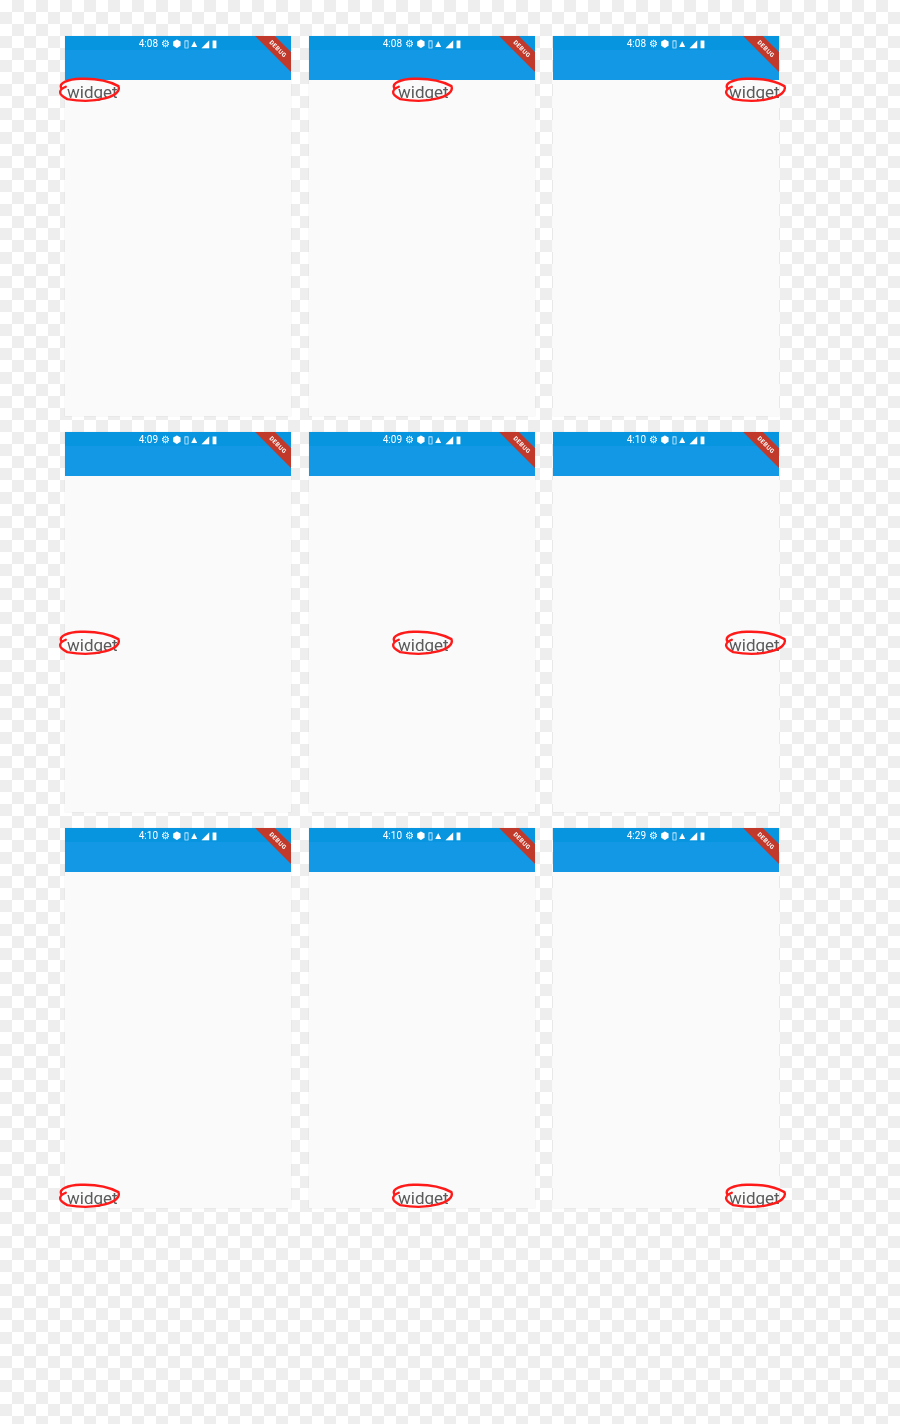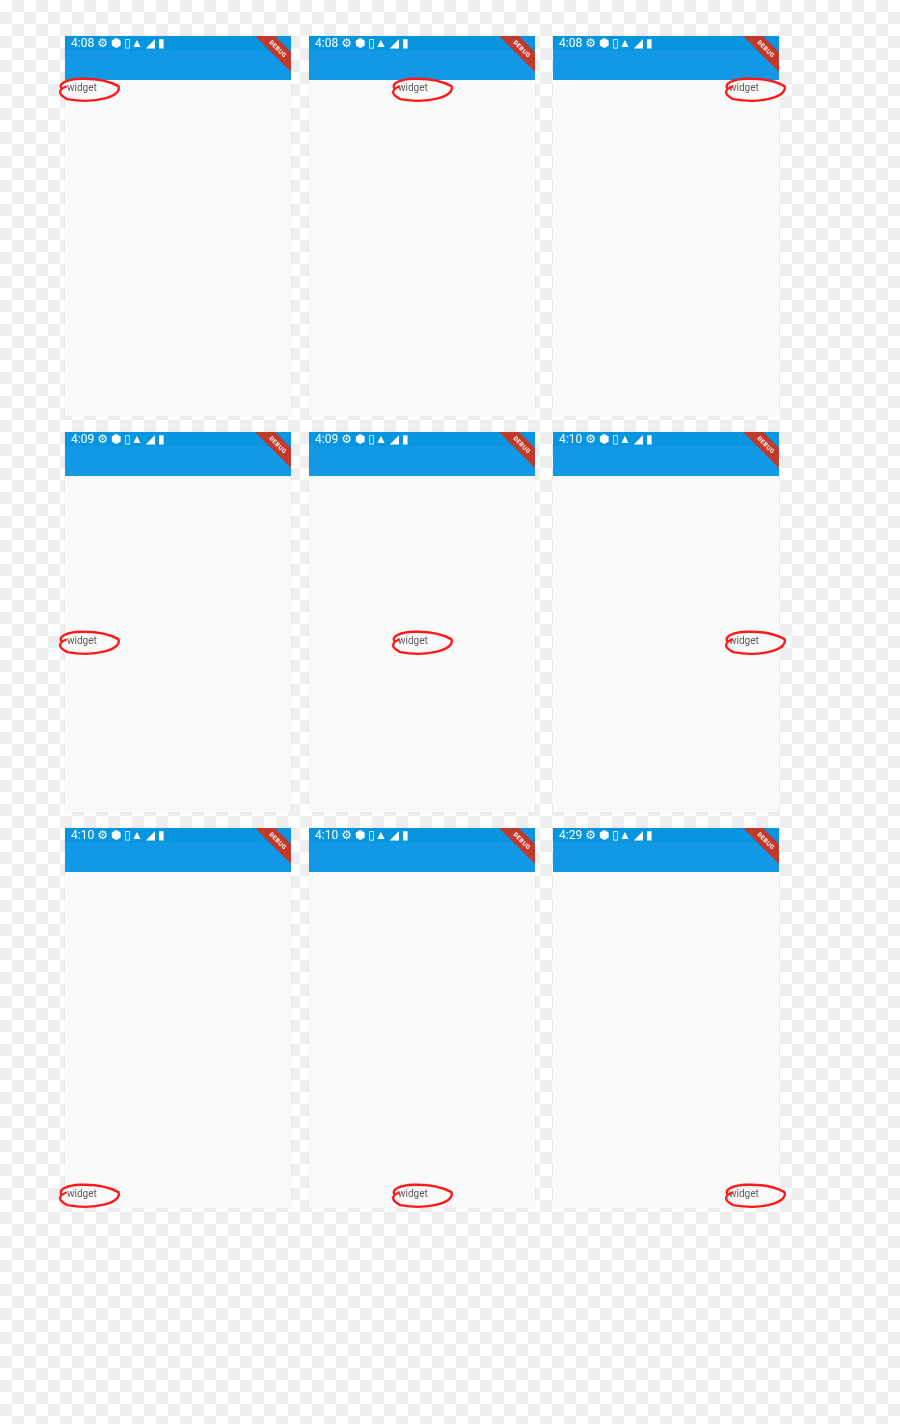--- a/index.html
+++ b/index.html
@@ -40,26 +40,26 @@
     background: #fafafa;
     box-shadow: 0 0 0 0.5px rgba(0,0,0,0.05);
     overflow: hidden;
   }
   .statusbar {
     position: absolute;
     top: 0; left: 0; right: 0;
     height: 14px;
     background: #0795e0;
     color: #fff;
-    font-size: 12px;
+    font-size: 10px;
     display: flex;
     align-items: center;
     padding: 0 6px;
     box-sizing: border-box;
-    justify-content: flex-start;
+    justify-content: center;
   }
   .status-left { display:flex; align-items:center; gap:3px; }
   .status-right { display:flex; align-items:center; gap:2px; }
   .appbar {
     position: absolute;
     top: 14px; left: 0; right: 0;
     height: 30px;
     background: #1398e6;
   }
   .debug-banner {
@@ -76,21 +76,21 @@
     line-height: 14px;
     transform: rotate(45deg);
     letter-spacing: 0.5px;
   }
   .body-area {
     position: absolute;
     top: 44px; left:0; right:0; bottom:0;
   }
   .widget-label {
     position: absolute;
-    font-size: 10px;
+    font-size: 17px;
     color: #5a5a5a;
     white-space: nowrap;
   }
   .circle-annot {
     position: absolute;
     pointer-events: none;
   }
   .circle-annot svg { display:block; }
 </style>
 </head>

